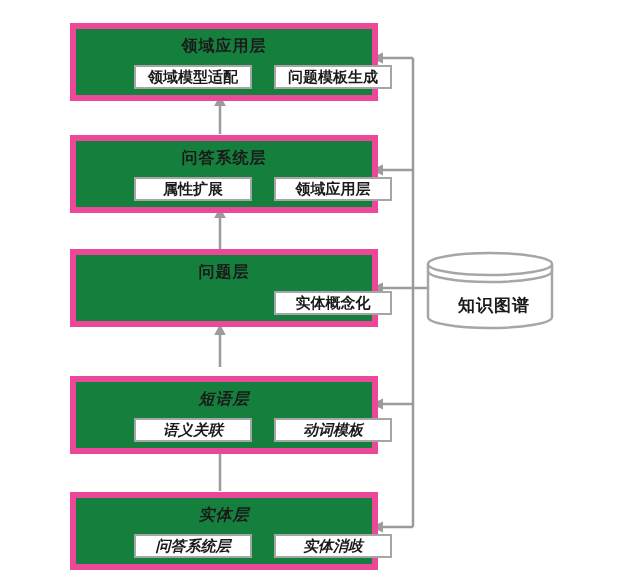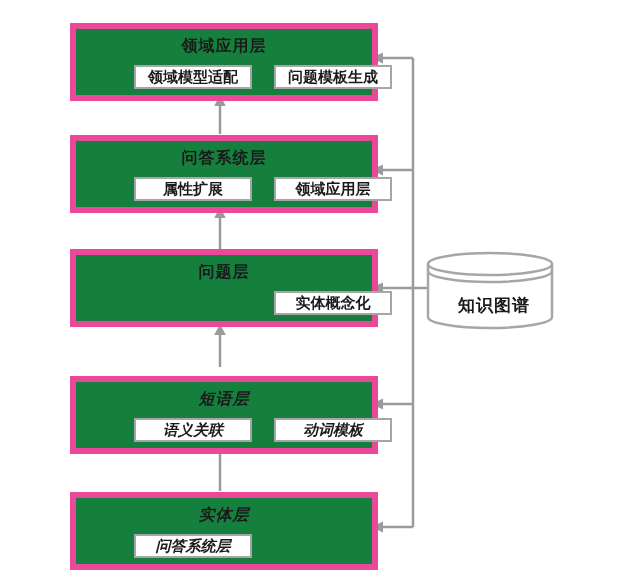--- a/index.html
+++ b/index.html
@@ -132,17 +132,18 @@
 
   <div class="layer-box layer-4">
     <div class="layer-title">短语层</div>
     <div class="module-box module-left">语义关联</div>
     <div class="module-box module-right">动词模板</div>
   </div>
 
   <div class="layer-box layer-5">
     <div class="layer-title">实体层</div>
     <div class="module-box module-left">问答系统层</div>
+    <div class="module-box module-right">实体消歧</div>
   </div>
 
   <div class="kg-label">知识图谱</div>
 
 </div>
 
 </body></html>

